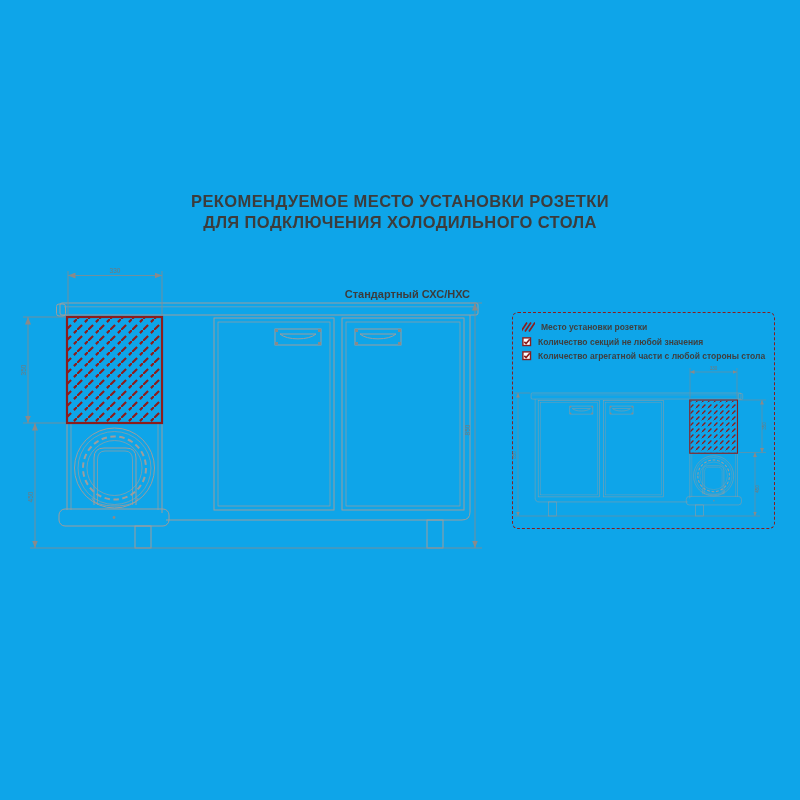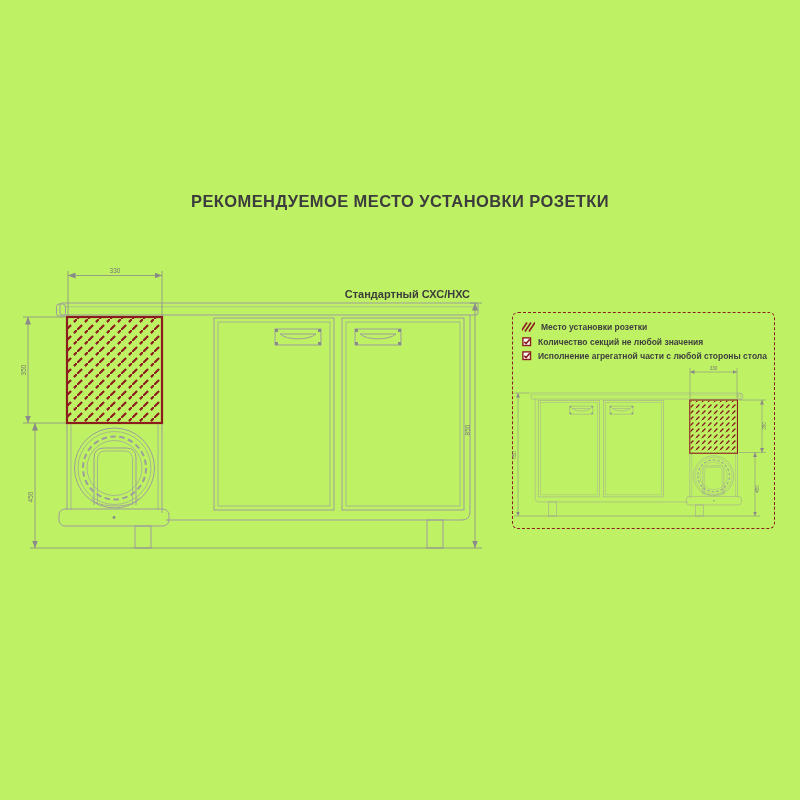--- a/index.html
+++ b/index.html
@@ -1,19 +1,19 @@
 <!DOCTYPE html>
 <html><head>
 <meta charset="utf-8">
 <style>
   html,body{margin:0;padding:0;}
   .page{
     position:relative;
     width:800px;height:800px;
-    background:#bef264;
+    background:#0ea5e9;
     font-family:"Liberation Sans", sans-serif;
     overflow:hidden;
   }
   .title{
     position:absolute;
     top:191px;left:0;right:0;
     text-align:center;
     font-weight:bold;
     font-size:16.5px;
     line-height:21px;
@@ -56,20 +56,21 @@
   .dim-label-s{fill:#777777;font-size:4.6px;}
   .model-label{fill:#3c3c3c;font-size:11px;font-weight:600;}
 </style>
 </head>
 <body>
 
 <div class="page">
 
   <div class="title">
     <div>РЕКОМЕНДУЕМОЕ МЕСТО УСТАНОВКИ РОЗЕТКИ</div>
+    <div>ДЛЯ ПОДКЛЮЧЕНИЯ ХОЛОДИЛЬНОГО СТОЛА</div>
   </div>
 
   <div class="info-panel">
     <div class="legend">
       <div class="legend-row">
         <svg class="legend-icon" width="13" height="10" viewBox="0 0 13 10">
           <path d="M-1,9.5 L5,0.5 M3,9.5 L9,0.5 M7,9.5 L13,0.5" stroke="#8b1d1d" stroke-width="1.6" fill="none"></path>
         </svg>
         <span>Место установки розетки</span>
       </div>
@@ -78,21 +79,21 @@
           <rect x="0.9" y="0.9" width="7.6" height="7.6" fill="#ffffff" stroke="#8b1d1d" stroke-width="1.4"></rect>
           <path d="M2.3,4.8 L4.1,6.6 L7.8,2.3" stroke="#8b1d1d" stroke-width="1.7" fill="none"></path>
         </svg>
         <span>Количество секций не любой значения</span>
       </div>
       <div class="legend-row">
         <svg class="legend-icon" width="10" height="10" viewBox="0 0 10 10">
           <rect x="0.9" y="0.9" width="7.6" height="7.6" fill="#ffffff" stroke="#8b1d1d" stroke-width="1.4"></rect>
           <path d="M2.3,4.8 L4.1,6.6 L7.8,2.3" stroke="#8b1d1d" stroke-width="1.7" fill="none"></path>
         </svg>
-        <span>Исполнение агрегатной части с любой стороны стола</span>
+        <span>Количество агрегатной части с любой стороны стола</span>
       </div>
     </div>
   </div>
 
   <svg class="scene" viewBox="0 0 800 800">
     <defs>
       <pattern id="hatchMain" patternUnits="userSpaceOnUse" width="11" height="11">
         <path d="M-2,13 L13,-2" stroke="#8b1d1d" stroke-width="2.2" stroke-dasharray="10 4" fill="none"></path>
       </pattern>
       <pattern id="hatchSmall" patternUnits="userSpaceOnUse" width="6" height="6">

